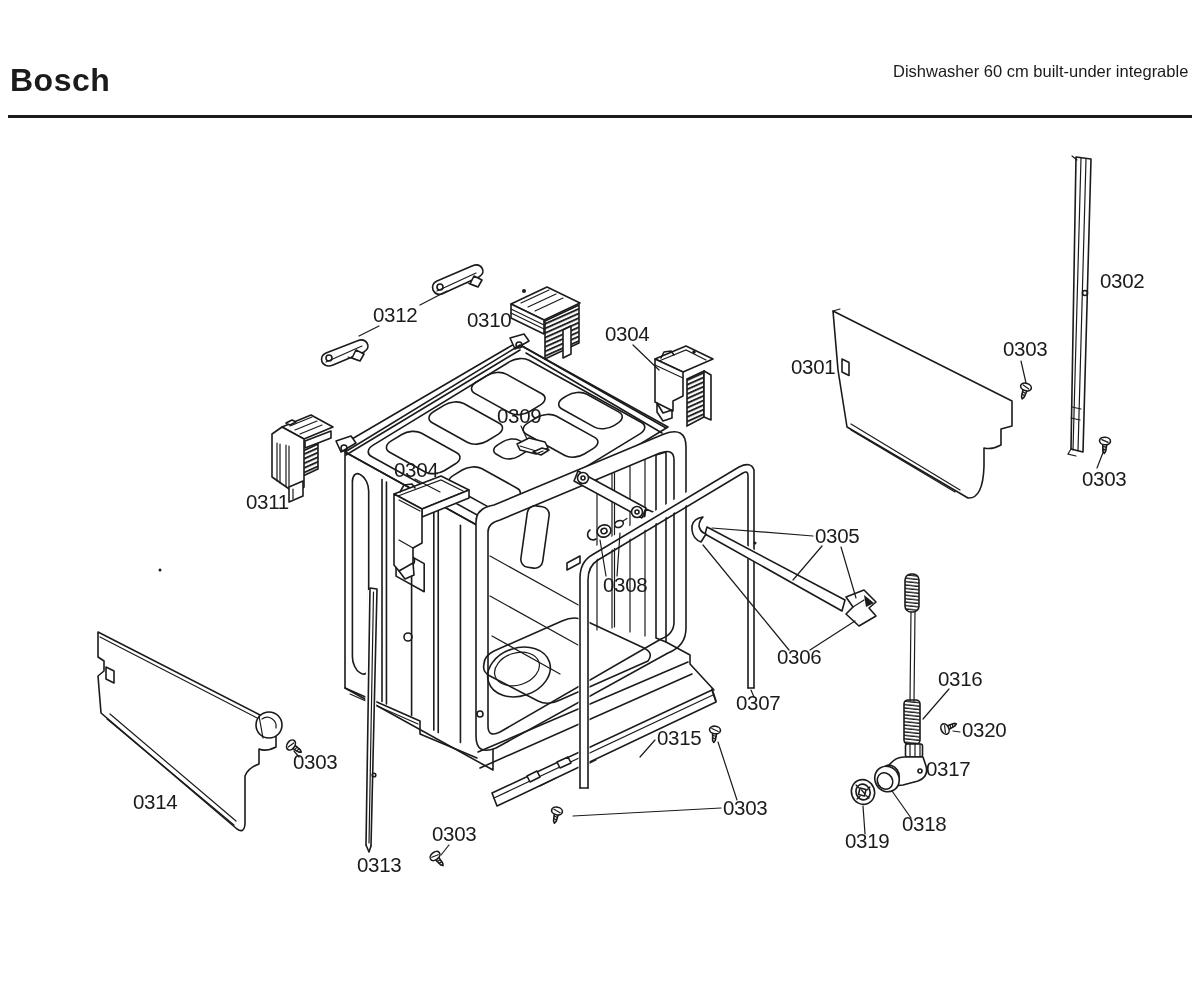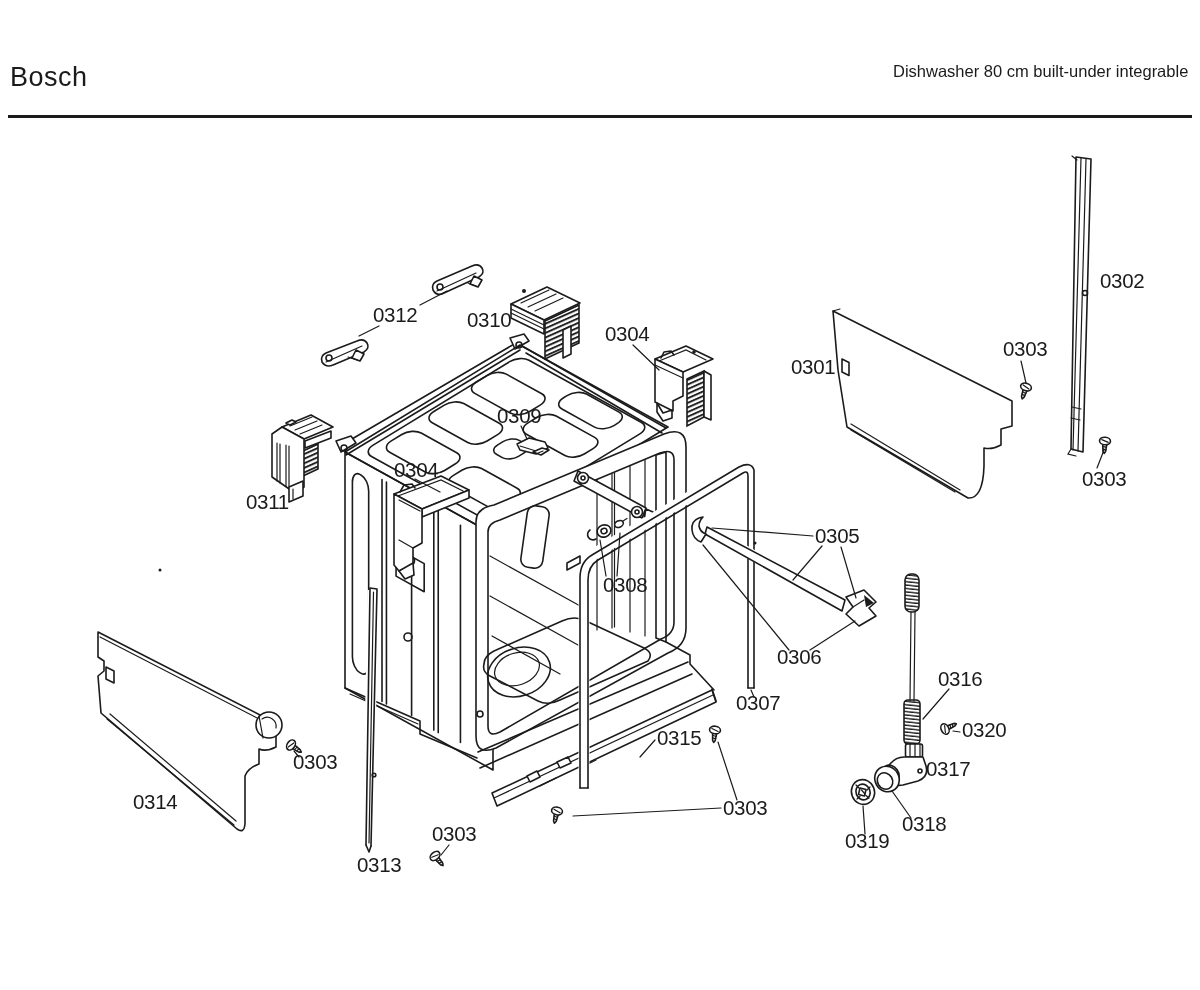--- a/index.html
+++ b/index.html
@@ -3,21 +3,21 @@
 <meta charset="utf-8">
 <style>
   :root { --ink:#1b1b1b; --bg:#ffffff; }
   html,body { margin:0; padding:0; background:#e8e8e8; }
   .page {
     position:relative; width:1200px; height:990px; background:var(--bg);
     font-family:"Liberation Sans", sans-serif; color:var(--ink);
     margin:0 auto; overflow:hidden;
   }
   .brand {
-    position:absolute; left:10px; top:62px; font-size:27px; font-weight:normal;
+    position:absolute; left:10px; top:62px; font-size:32px; font-weight:bold;
     letter-spacing:0.5px;
   }
   .doc-title { position:absolute; left:893px; top:58px; width:300px;
     font-size:16.5px; line-height:26px; }
   .rule { position:absolute; left:8px; top:115px; width:1184px; height:3px;
     background:var(--ink); }
   svg text.plabel {
     font-family:"Liberation Sans", sans-serif; font-size:20.5px;
     letter-spacing:-0.3px; fill:var(--ink);
   }
@@ -26,21 +26,21 @@
   .thin{ fill:none; stroke:var(--ink); stroke-width:1.2; stroke-linecap:round; }
   .case{ fill:none; stroke:#ffffff; stroke-width:11; stroke-linejoin:round; stroke-linecap:butt; }
   .dot { fill:var(--ink); stroke:none; }
 </style>
 </head>
 <body>
 
 <div class="page">
   <div class="brand">Bosch</div>
   <div class="doc-title">
-    <div>Dishwasher 80 cm built-under integrable</div>
+    <div>Dishwasher 60 cm built-under integrable</div>
   </div>
   <div class="rule"></div>
 
   <svg width="1200" height="990" viewBox="0 0 1200 990" xmlns="http://www.w3.org/2000/svg">
     <defs>
       <pattern id="fins" width="7" height="4.2" patternUnits="userSpaceOnUse" patternTransform="rotate(-24)">
         <path d="M0,1 H7" stroke="#1b1b1b" stroke-width="1.9"></path>
       </pattern>
       <pattern id="threads" width="9" height="3.4" patternUnits="userSpaceOnUse" patternTransform="rotate(6)">
         <path d="M0,1 H9" stroke="#1b1b1b" stroke-width="1.4"></path>

